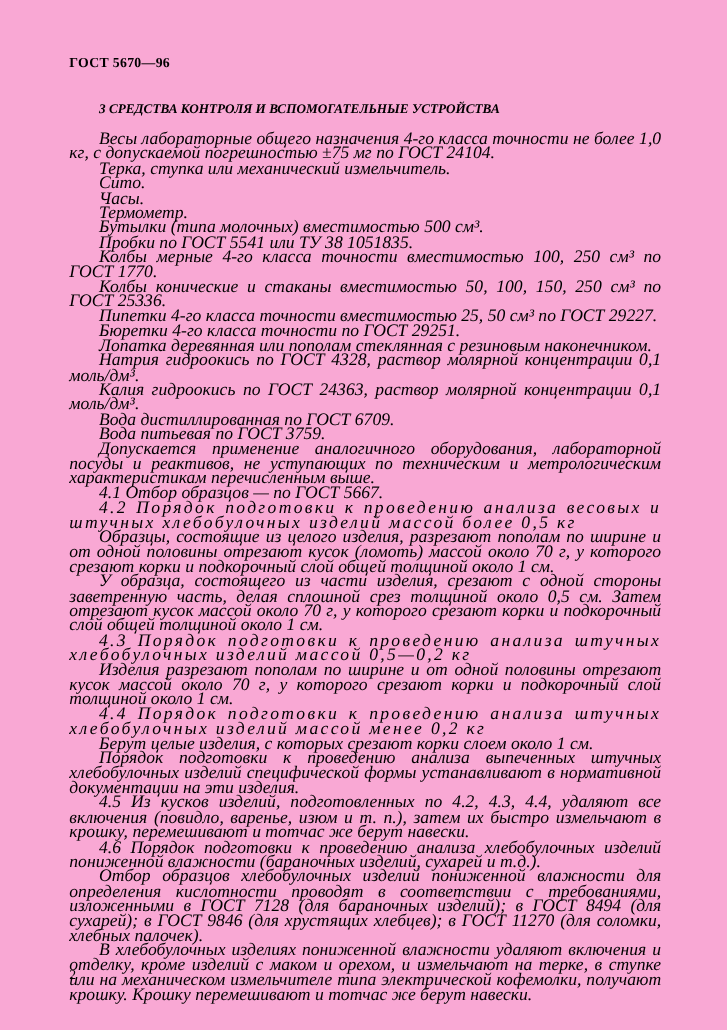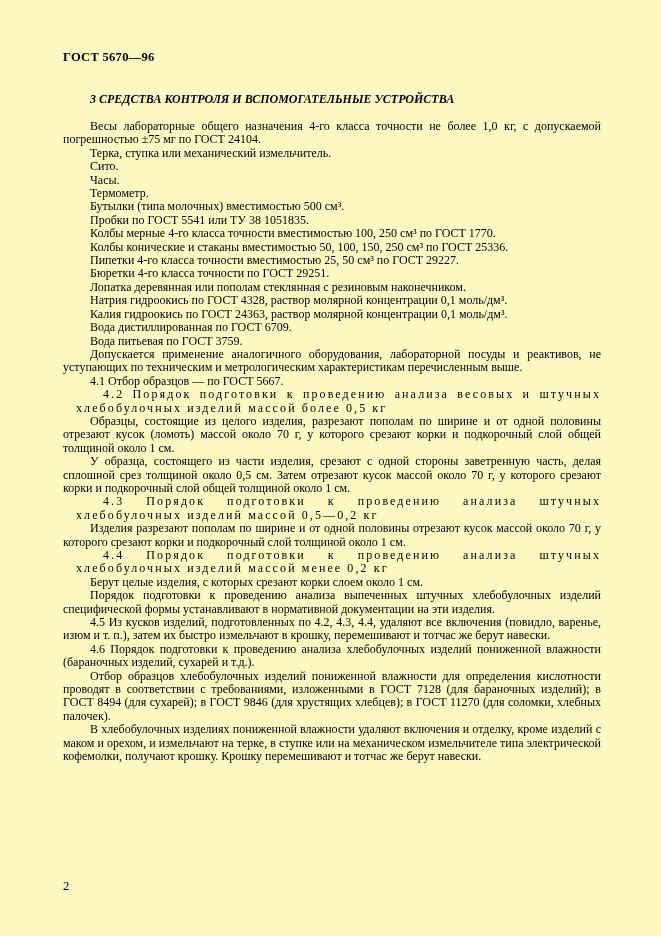--- a/index.html
+++ b/index.html
@@ -5,21 +5,21 @@
   html, body {
     margin: 0;
     padding: 0;
     background: #e8e8e8;
   }
   .page {
     position: relative;
     width: 661px;
     height: 936px;
     margin: 0 auto;
-    background: #fef9c3;
+    background: #f9a8d4;
     box-sizing: border-box;
     padding: 50px 60px 0 63px;
     font-family: "Liberation Serif", "DejaVu Serif", serif;
     color: #000000;
     overflow: hidden;
   }
   .doc-code {
     font-weight: bold;
     font-size: 12.5px;
     letter-spacing: 0.3px;
@@ -31,29 +31,29 @@
     text-indent: 27px;
     text-align: left;
     margin: 0 0 14px 0;
     line-height: 14px;
     font-style: italic;
   }
   .section-title.second {
     margin-top: 25px;
   }
   p.body {
-    font-size: 12px;
+    font-size: 16px;
     line-height: 13.4px;
     margin: 0;
     text-align: justify;
     text-indent: 27px;
+    font-style: italic;
   }
   p.body.spaced {
     letter-spacing: 2.1px;
-    margin-left: 13px;
   }
   .page-number {
     position: absolute;
     left: 63px;
     bottom: 42px;
     font-size: 12.5px;
   }
 </style>
 </head>
 <body>

